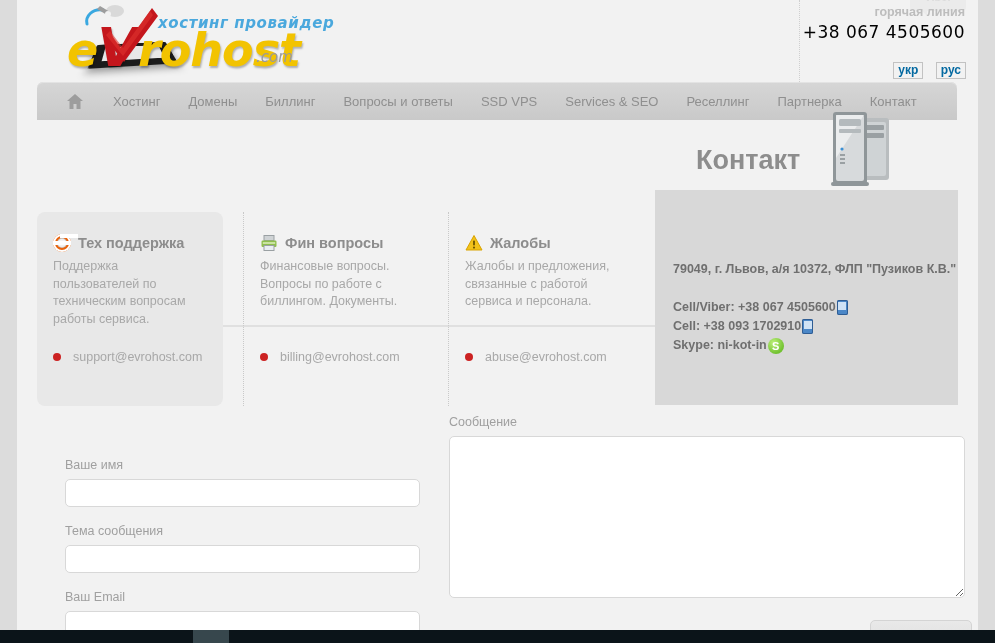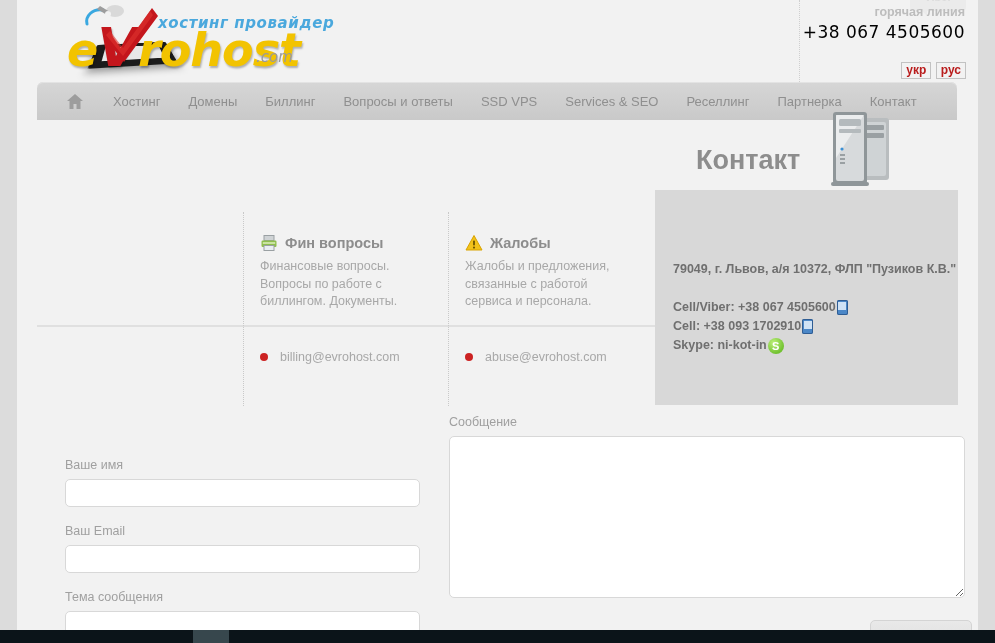--- a/index.html
+++ b/index.html
@@ -82,23 +82,23 @@
     color:#dcdcdc; font-size:11px; font-weight:bold;
     text-align:center; line-height:20px;
   }
   .viber-badge:after{
     content:""; position:absolute; left:10px; bottom:-5px;
     border-left:7px solid transparent; border-right:0 solid transparent;
     border-top:7px solid #ebebeb;
   }
   .lang { position:absolute; right:13px; top:60px; }
   .lang-btn {
-    display:inline-block; margin-left:0; padding:0 4px;
+    display:inline-block; margin-left:8px; padding:0 4px;
     border:1px solid #c2c2c2; background:#f2f2f2;
-    font-size:12px; font-weight:bold; color:#b91c1c; line-height:15px;
+    font-size:12px; font-weight:bold; color:#0369a1; line-height:15px;
   }
 
   
   .nav {
     position:absolute; left:20px; top:82px; width:920px; height:38px;
     background:linear-gradient(#d6d6d6,#c9c9c9);
     border-radius:6px 6px 0 0;
     box-shadow:inset 0 1px 0 #e3e3e3;
   }
   .nav-inner { display:flex; align-items:center; height:38px; padding-left:8px;border-radius:9px; }
@@ -292,20 +292,31 @@
           <rect x="23" y="52" width="5" height="2" fill="#9aa0a3"></rect>
           <rect x="23" y="56" width="5" height="2" fill="#9aa0a3"></rect>
           <rect x="14" y="76" width="38" height="4" rx="2" fill="#8f9699"></rect>
         </g>
       </svg>
       <div class="divider"></div>
     </div>
 
     <div class="support">
 
+      <div class="col c1">
+        <div class="col-head">
+          <div class="ico ico-ring"></div>
+          <div class="col-title">Тех поддержка</div>
+        </div>
+        <div class="col-desc">Поддержка пользователей по техническим вопросам работы сервиса.</div>
+        <div class="col-mail">
+          <span class="bullet"></span>
+          <span class="mail-link">support@evrohost.com</span>
+        </div>
+      </div>
 
       <div class="col c2">
         <div class="col-head">
           <svg class="ico" viewBox="0 0 18 18">
             <rect x="4" y="1.5" width="10" height="5" fill="#cfd3d5" stroke="#9aa0a3" stroke-width="1"></rect>
             <rect x="1.5" y="6.5" width="15" height="6.5" rx="1.2" fill="#8fbf4d"></rect>
             <rect x="2.8" y="8" width="12.4" height="2" fill="#c9e3a0"></rect>
             <rect x="4" y="11.5" width="10" height="5" fill="#e9eef1" stroke="#9aa0a3" stroke-width="1"></rect>
           </svg>
           <div class="col-title">Фин вопросы</div>
@@ -354,25 +365,25 @@
     </div>
 
     <div class="form">
 
       <div class="left-col">
         <div class="block">
           <div class="field-label">Ваше имя</div>
           <input class="text-input" type="text" value="" style="">
         </div>
         <div class="block">
+          <div class="field-label">Тема сообщения</div>
+          <input class="text-input" type="text" value="" style="">
+        </div>
+        <div class="block">
           <div class="field-label">Ваш Email</div>
-          <input class="text-input" type="text" value="" style="">
-        </div>
-        <div class="block">
-          <div class="field-label">Тема сообщения</div>
           <input class="text-input" type="text" value="" style="">
         </div>
       </div>
 
       <div class="right-col">
         <div class="field-label">Сообщение</div>
         <textarea class="textarea" style=""></textarea>
       </div>
 
       <button class="submit">Отправить</button>

